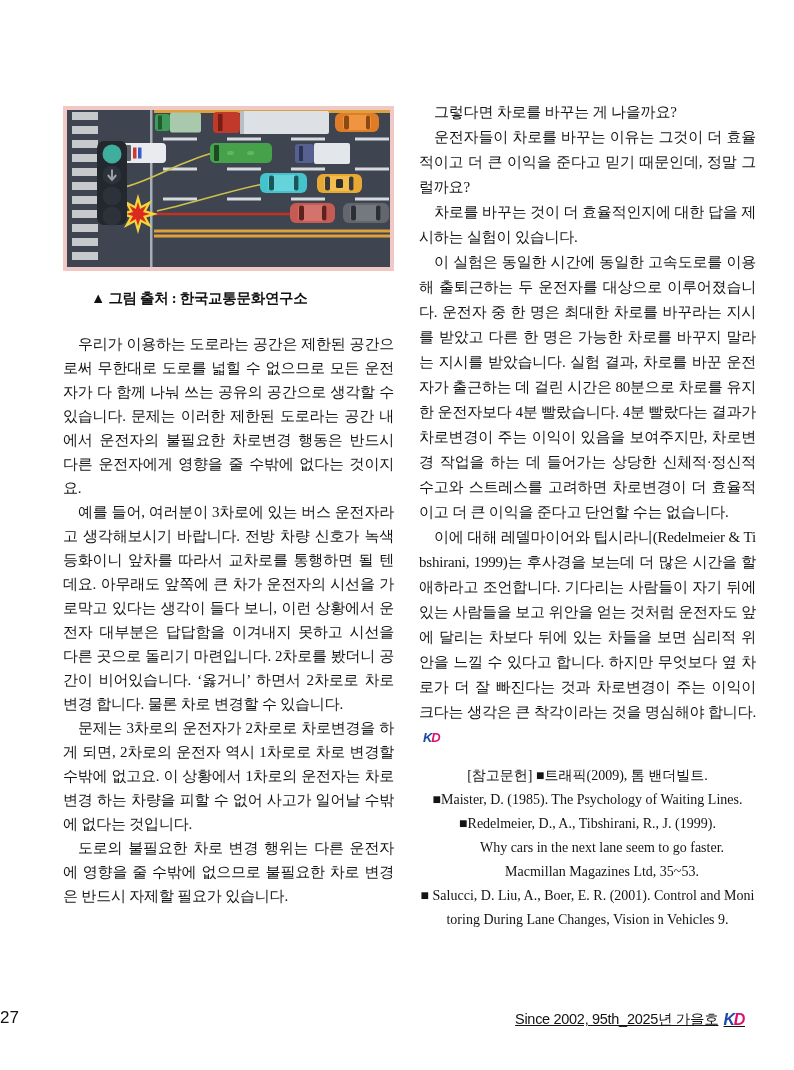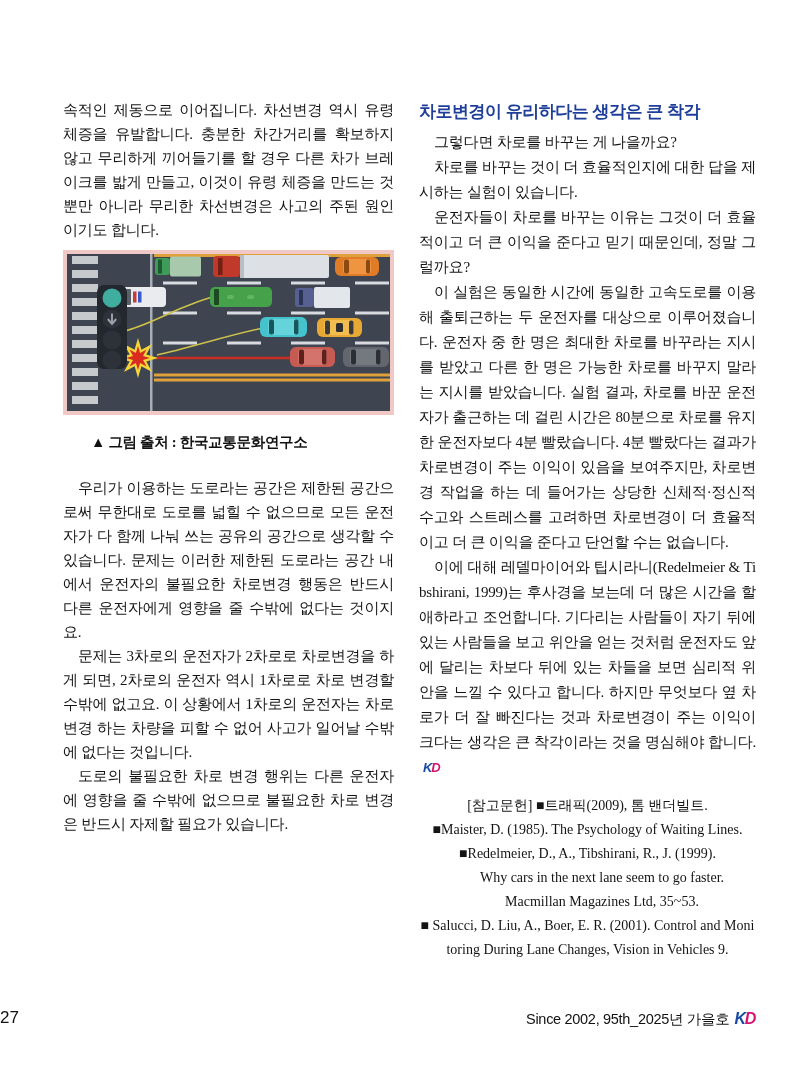--- a/index.html
+++ b/index.html
@@ -40,33 +40,33 @@
     font-style:italic;font-weight:bold;white-space:nowrap;
   }
   .kd .kd-k{color:#1b4aa2;}
   .kd .kd-d{color:#d8116f;margin-left:-1px;}
   .kd-inline{font-size:13px;margin-left:4px;}
   .footer-pagenum{
     position:absolute;left:0;right:0;top:1008px;
     font-family:"Liberation Sans","DejaVu Sans",sans-serif;font-size:17px;color:#111;
   }
   .footer-right{
-    position:absolute;right:38px;top:1010px;display:flex;align-items:flex-start;gap:5px;
+    position:absolute;right:49px;top:1010px;display:flex;align-items:flex-end;gap:5px;
     font-family:"Liberation Sans","DejaVu Sans",sans-serif;font-size:14.5px;color:#111;
     letter-spacing:-0.3px;
+    text-decoration:underline;
   }
   .footer-right .kd{font-size:16px;}
 </style>
 </head>
 <body>
 
 <div class="page">
 
   <div class="col col-left">
-    <p class="body-p">속적인 제동으로 이어집니다. 차선변경 역시 유령 체증을 유발합니다. 충분한 차간거리를 확보하지 않고 무리하게 끼어들기를 할 경우 다른 차가 브레이크를 밟게 만들고, 이것이 유령 체증을 만드는 것뿐만 아니라 무리한 차선변경은 사고의 주된 원인이기도 합니다.</p>
 
     <figure class="illustration">
       <svg width="323" height="157" viewBox="0 0 323 157" xmlns="http://www.w3.org/2000/svg">
 
         <rect x="0" y="0" width="323" height="157" fill="#3e4551"></rect>
 
         <rect x="87" y="0" width="236" height="3" fill="#dfa13c"></rect>
 
         <g stroke="#d7dade" stroke-width="3" stroke-dasharray="34 30">
           <line x1="96" y1="29" x2="323" y2="29"></line>
@@ -178,29 +178,29 @@
           <path d="M45 59.5 L45 69 M40.8 65 L45 70 L49.2 65" stroke="#9aa0a8" stroke-width="2" fill="none"></path>
           <circle cx="45" cy="86" r="9.5" fill="#2c313a"></circle>
           <circle cx="45" cy="106" r="9.5" fill="#2c313a"></circle>
         </g>
       </svg>
     </figure>
 
     <div class="caption">▲ 그림 출처 : 한국교통문화연구소</div>
 
     <p class="body-p indent p-after-caption">우리가 이용하는 도로라는 공간은 제한된 공간으로써 무한대로 도로를 넓힐 수 없으므로 모든 운전자가 다 함께 나눠 쓰는 공유의 공간으로 생각할 수 있습니다. 문제는 이러한 제한된 도로라는 공간 내에서 운전자의 불필요한 차로변경 행동은 반드시 다른 운전자에게 영향을 줄 수밖에 없다는 것이지요.</p>
+    <p class="body-p indent">예를 들어, 여러분이 3차로에 있는 버스 운전자라고 생각해보시기 바랍니다. 전방 차량 신호가 녹색 등화이니 앞차를 따라서 교차로를 통행하면 될 텐데요. 아무래도 앞쪽에 큰 차가 운전자의 시선을 가로막고 있다는 생각이 들다 보니, 이런 상황에서 운전자 대부분은 답답함을 이겨내지 못하고 시선을 다른 곳으로 돌리기 마련입니다. 2차로를 봤더니 공간이 비어있습니다. ‘옳거니’ 하면서 2차로로 차로변경 합니다. 물론 차로 변경할 수 있습니다.</p>
     <p class="body-p indent">문제는 3차로의 운전자가 2차로로 차로변경을 하게 되면, 2차로의 운전자 역시 1차로로 차로 변경할 수밖에 없고요. 이 상황에서 1차로의 운전자는 차로변경 하는 차량을 피할 수 없어 사고가 일어날 수밖에 없다는 것입니다.</p>
     <p class="body-p indent">도로의 불필요한 차로 변경 행위는 다른 운전자에 영향을 줄 수밖에 없으므로 불필요한 차로 변경은 반드시 자제할 필요가 있습니다.</p>
   </div>
 
   <div class="col col-right">
-    <h2 class="section-heading">차로변경이 유리하다는 생각은 큰 착각</h2>
     <p class="body-p indent">그렇다면 차로를 바꾸는 게 나을까요?</p>
+    <p class="body-p indent">운전자들이 차로를 바꾸는 이유는 그것이 더 효율적이고 더 큰 이익을 준다고 믿기 때문인데, 정말 그럴까요?</p>
     <p class="body-p indent">차로를 바꾸는 것이 더 효율적인지에 대한 답을 제시하는 실험이 있습니다.</p>
-    <p class="body-p indent">운전자들이 차로를 바꾸는 이유는 그것이 더 효율적이고 더 큰 이익을 준다고 믿기 때문인데, 정말 그럴까요?</p>
     <p class="body-p indent">이 실험은 동일한 시간에 동일한 고속도로를 이용해 출퇴근하는 두 운전자를 대상으로 이루어졌습니다. 운전자 중 한 명은 최대한 차로를 바꾸라는 지시를 받았고 다른 한 명은 가능한 차로를 바꾸지 말라는 지시를 받았습니다. 실험 결과, 차로를 바꾼 운전자가 출근하는 데 걸린 시간은 80분으로 차로를 유지한 운전자보다 4분 빨랐습니다. 4분 빨랐다는 결과가 차로변경이 주는 이익이 있음을 보여주지만, 차로변경 작업을 하는 데 들어가는 상당한 신체적·정신적 수고와 스트레스를 고려하면 차로변경이 더 효율적이고 더 큰 이익을 준다고 단언할 수는 없습니다.</p>
     <p class="body-p indent"><span>이에 대해 레델마이어와 팁시라니(Redelmeier &amp; Tibshirani, 1999)는 후사경을 보는데 더 많은 시간을 할애하라고 조언합니다. 기다리는 사람들이 자기 뒤에 있는 사람들을 보고 위안을 얻는 것처럼 운전자도 앞에 달리는 차보다 뒤에 있는 차들을 보면 심리적 위안을 느낄 수 있다고 합니다. 하지만 무엇보다 옆 차로가 더 잘 빠진다는 것과 차로변경이 주는 이익이 크다는 생각은 큰 착각이라는 것을 명심해야 합니다.</span><span class="kd kd-inline"><span class="kd-k">K</span><span class="kd-d">D</span></span></p>
 
     <div class="references">
       <div class="ref-line">[참고문헌] ■트래픽(2009), 톰 밴더빌트.</div>
       <div class="ref-line">■Maister, D. (1985). The Psychology of Waiting Lines.</div>
       <div class="ref-line">■Redelmeier, D., A., Tibshirani, R., J. (1999).</div>
       <div class="ref-line pad">Why cars in the next lane seem to go faster.</div>
       <div class="ref-line pad">Macmillan Magazines Ltd, 35~53.</div>
       <div class="ref-line">■ Salucci, D. Liu, A., Boer, E. R. (2001). Control and Monitoring During Lane Changes, Vision in Vehicles 9.</div>

